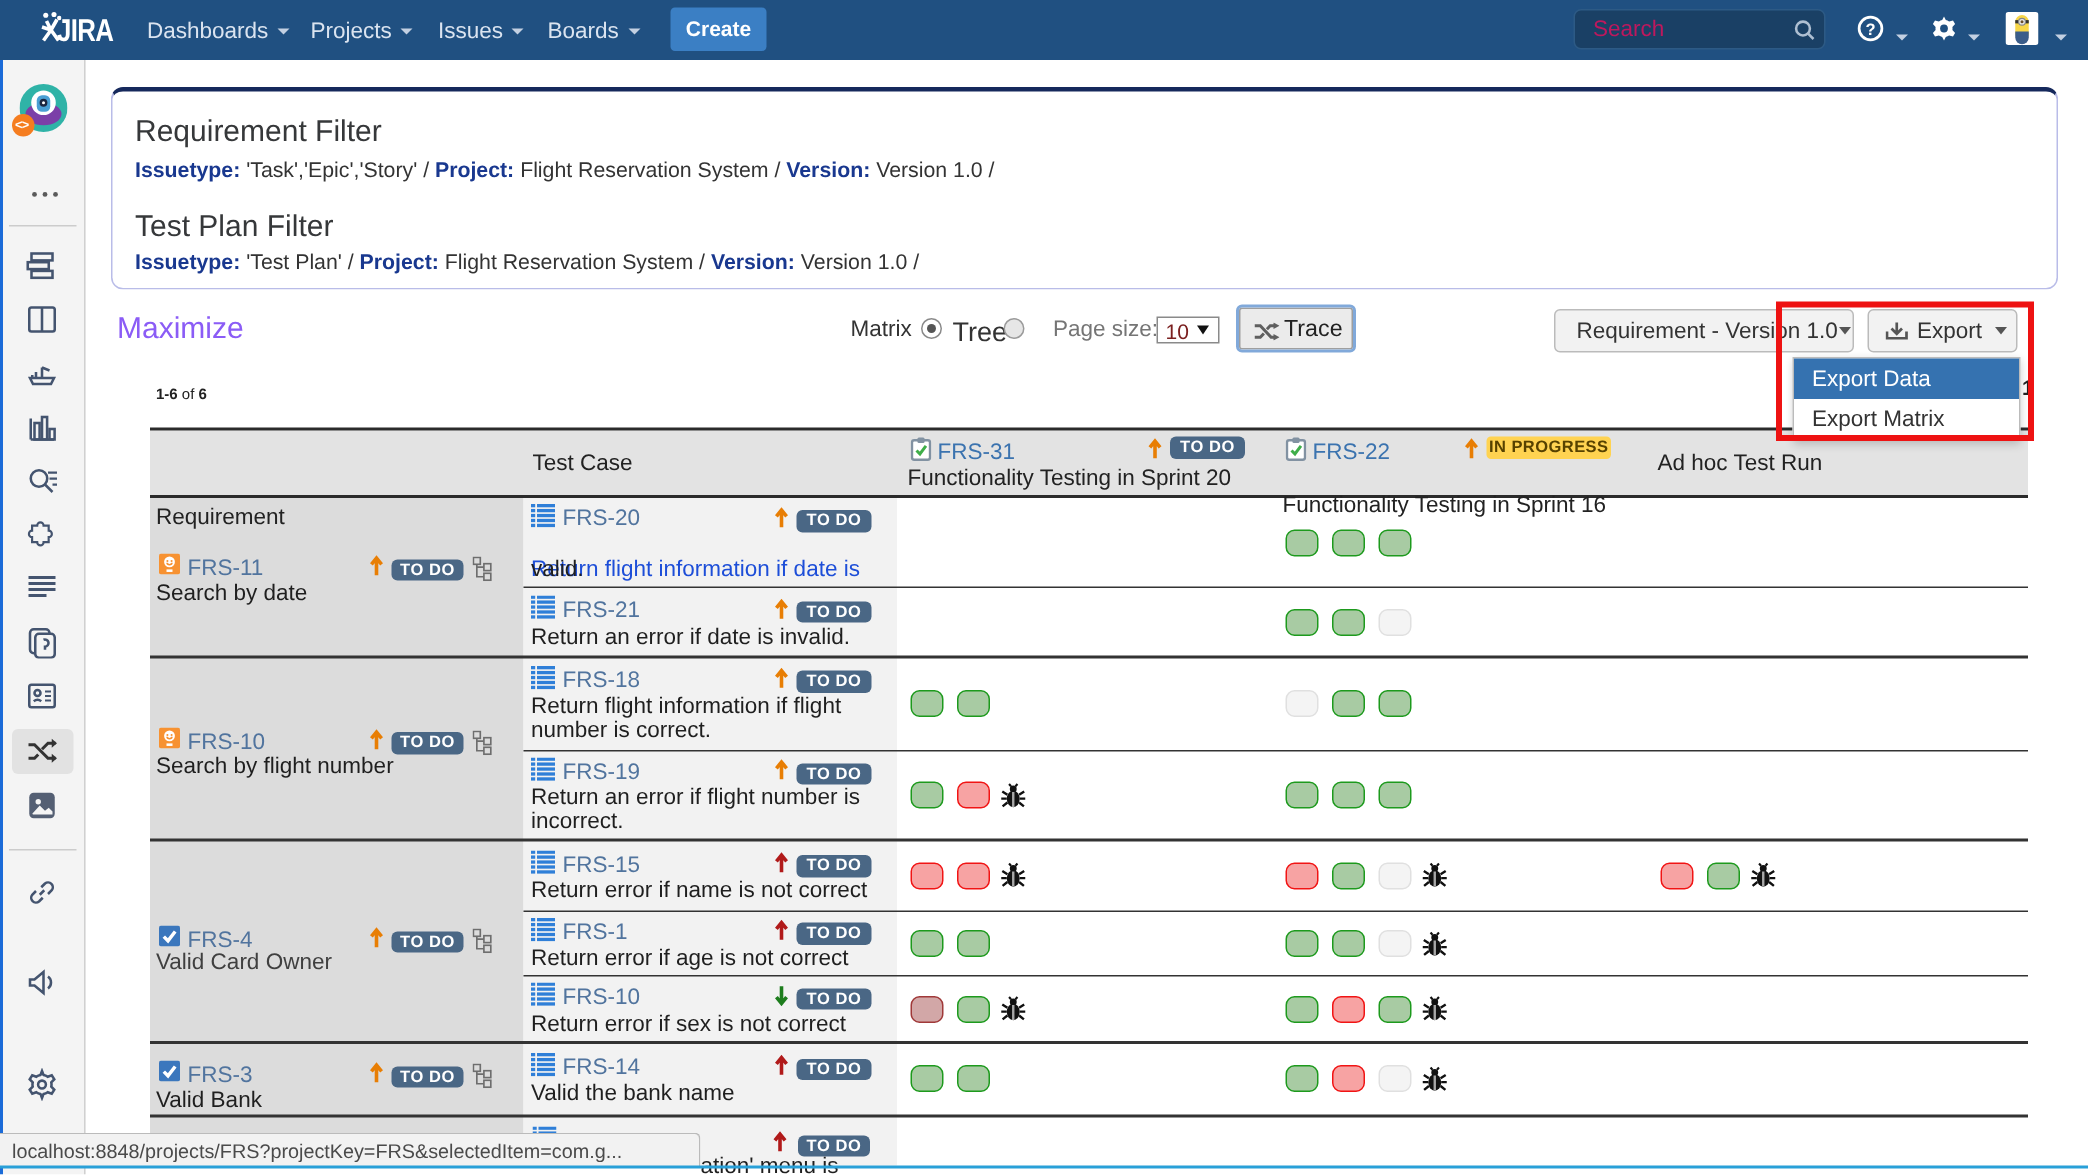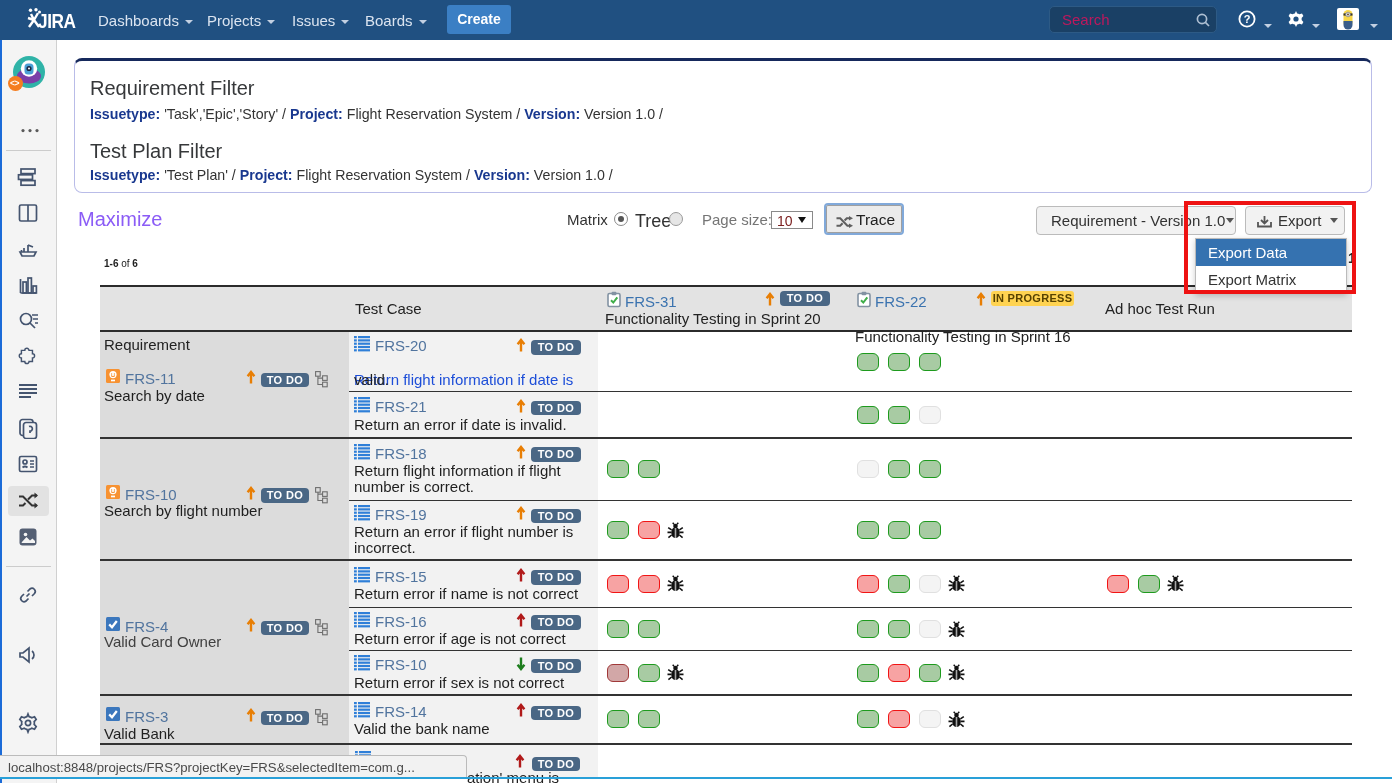--- a/index.html
+++ b/index.html
@@ -409,21 +409,21 @@
       <rect x="4" y="0.0" width="12" height="2.2" fill="#2f7fd8"></rect>
       <rect x="0" y="3.3" width="2.8" height="2.2" fill="#2f7fd8"></rect>
       <rect x="4" y="3.3" width="12" height="2.2" fill="#2f7fd8"></rect>
       <rect x="0" y="6.6" width="2.8" height="2.2" fill="#2f7fd8"></rect>
       <rect x="4" y="6.6" width="12" height="2.2" fill="#2f7fd8"></rect>
       <rect x="0" y="9.899999999999999" width="2.8" height="2.2" fill="#2f7fd8"></rect>
       <rect x="4" y="9.899999999999999" width="12" height="2.2" fill="#2f7fd8"></rect>
       <rect x="0" y="13.2" width="2.8" height="2.2" fill="#2f7fd8"></rect>
       <rect x="4" y="13.2" width="12" height="2.2" fill="#2f7fd8"></rect>
     </svg></div>
-<div style="position:absolute;left:375px;top:612.8px;font-size:15px;color:#51749e;font-weight:normal;white-space:nowrap;">FRS-16</div>
+<div style="position:absolute;left:375px;top:612.8px;font-size:15px;color:#51749e;font-weight:normal;white-space:nowrap;">FRS-1</div>
 <div style="position:absolute;left:516px;top:613.0999999999999px;width:10px;height:14px"><svg width="10" height="14" viewBox="0 0 10 14" style="">
       <path d="M5 13.5 V2.6 M1.6 6.2 L5 2 L8.4 6.2" fill="none" stroke="#b11a1a" stroke-width="2.4"></path>
     </svg></div>
 <div style="position:absolute;left:531px;top:615.4px;width:50px;height:14.5px;background:#4a6785;border-radius:4px;color:#fff;font-weight:bold;font-size:11px;line-height:14.5px;text-align:center;letter-spacing:.4px">TO DO</div>
 <div style="position:absolute;left:354px;top:630.0px;font-size:15px;color:#1f1f1f;font-weight:normal;white-space:nowrap;">Return error if age is not correct</div>
 <div style="position:absolute;left:607px;top:620.0px;width:22px;height:18px;background:#a8cba3;border:1.5px solid #1d9a1d;border-radius:6px;box-sizing:border-box"></div>
 <div style="position:absolute;left:638px;top:620.0px;width:22px;height:18px;background:#a8cba3;border:1.5px solid #1d9a1d;border-radius:6px;box-sizing:border-box"></div>
 <div style="position:absolute;left:857px;top:620.0px;width:22px;height:18px;background:#a8cba3;border:1.5px solid #1d9a1d;border-radius:6px;box-sizing:border-box"></div>
 <div style="position:absolute;left:888px;top:620.0px;width:22px;height:18px;background:#a8cba3;border:1.5px solid #1d9a1d;border-radius:6px;box-sizing:border-box"></div>
 <div style="position:absolute;left:919px;top:620.0px;width:22px;height:18px;background:#f4f4f4;border:1.5px solid #e0e0e0;border-radius:6px;box-sizing:border-box"></div>

